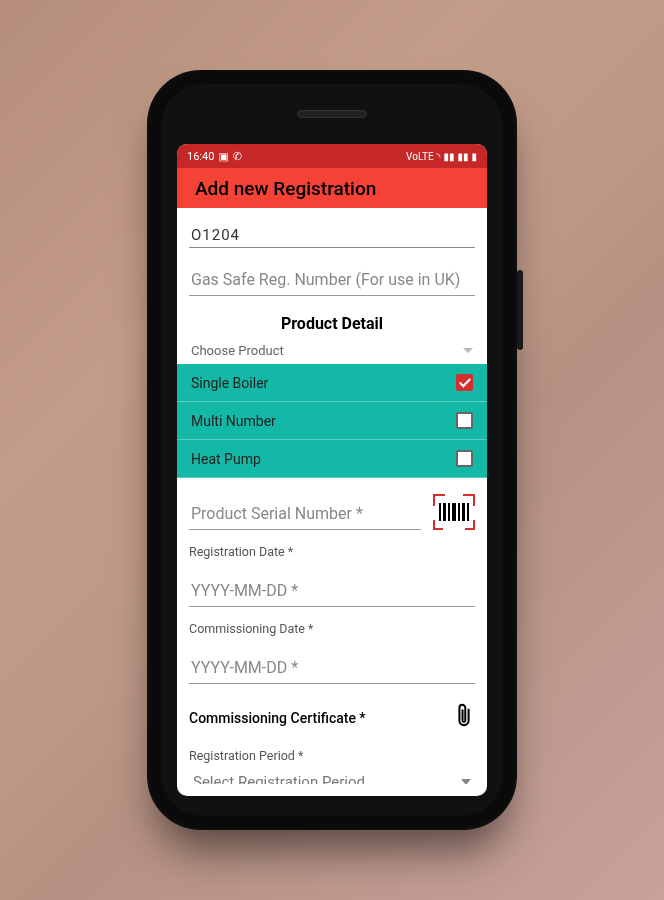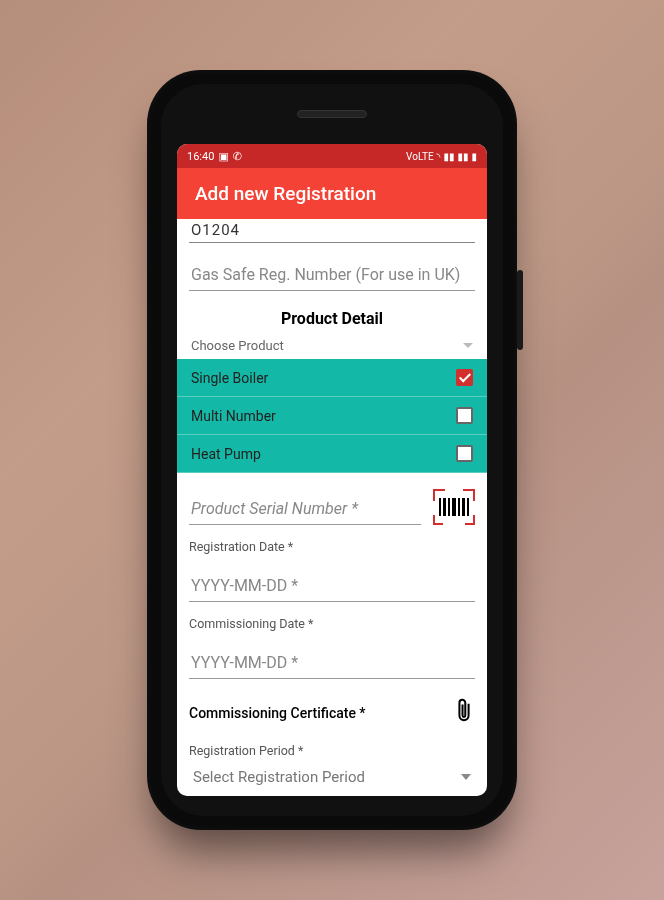--- a/index.html
+++ b/index.html
@@ -72,31 +72,31 @@
     display: flex;
     align-items: center;
     justify-content: space-between;
     padding: 0 10px;
     color: #fff;
     font-size: 11px;
   }
   .status-left { display: flex; align-items: center; gap: 4px; }
   .status-right { display: flex; align-items: center; gap: 3px; font-size: 10px; }
   .app-bar {
-    height: 51px;
+    height: 40px;
     background: #f44336;
-    color: #ffffff;
+    color: #000000;
     display: flex;
     align-items: center;
     padding: 0 18px;
     font-size: 19px;
     font-weight: 500;
   }
   .content {
-    padding: 0 12px;
+    padding: 16px 12px;
     height: calc(100% - 76px);
     overflow: hidden;
     position: relative;
   }
   .cutoff-top {
     font-size: 15px;
     color: #333;
     padding: 4px 2px;
     border-bottom: 1px solid #888;
     line-height: 1;
@@ -167,21 +167,21 @@
     border: solid #fff;
     border-width: 0 2px 2px 0;
     transform: rotate(45deg);
   }
   .serial-row {
     display: flex;
     align-items: flex-end;
     gap: 12px;
     margin-top: 16px;
   }
-  .serial-row .field { flex: 1; margin-top: 0; font-style: italic; }
+  .serial-row .field { flex: 1; margin-top: 0; }
   .barcode-btn {
     width: 42px;
     height: 36px;
     display: flex;
     align-items: center;
     justify-content: center;
     position: relative;
   }
   .barcode-corners::before, .barcode-corners::after,
   .barcode-btn .c1, .barcode-btn .c2 {

